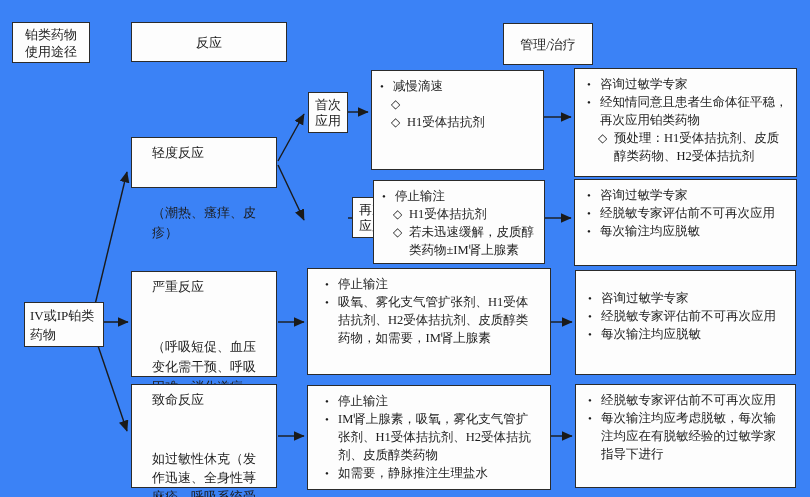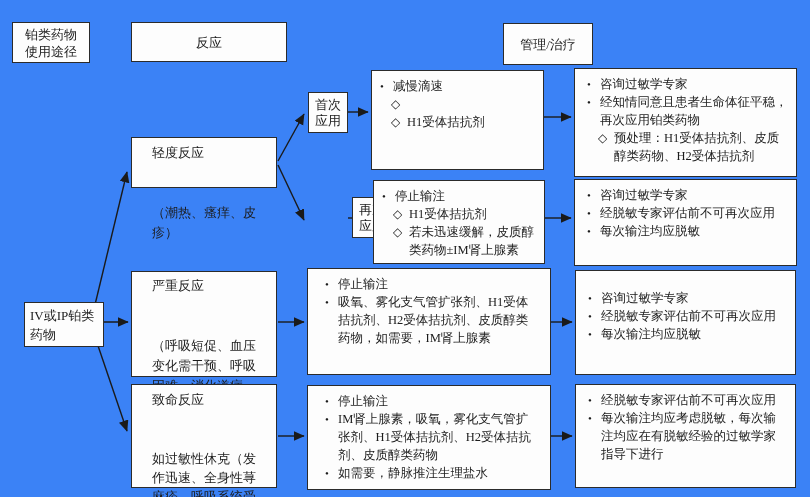--- a/index.html
+++ b/index.html
@@ -83,21 +83,21 @@
   <div class="box" style="left:24px;top:302px;width:80px;height:45px;padding:3px 5px;font-size:13px;line-height:19px;">
     <div>IV或IP铂类</div>
     <div>药物</div>
   </div>
 
   <div class="box rbox" style="left:131px;top:137px;width:146px;height:51px;">
     <span>轻度反应</span>
     <span class="rdetail">（潮热、瘙痒、皮疹）</span>
   </div>
 
-  <div class="box rbox" style="left:131px;top:271px;width:146px;height:106px;font-family:Liberation Mono, monospace;">
+  <div class="box rbox" style="left:131px;top:271px;width:146px;height:106px;">
     <span>严重反应</span>
     <span class="rdetail">（呼吸短促、血压变化需干预、呼吸困难、消化道症状）</span>
   </div>
 
   <div class="box rbox" style="left:131px;top:384px;width:146px;height:104px;line-height:19px;">
     <span>致命反应</span>
     <span class="rdetail">如过敏性休克（发作迅速、全身性荨麻疹、呼吸系统受损、严重低血压、消化道症状）</span>
   </div>
 
   <div class="box small" style="left:308px;top:92px;width:40px;height:41px;">

